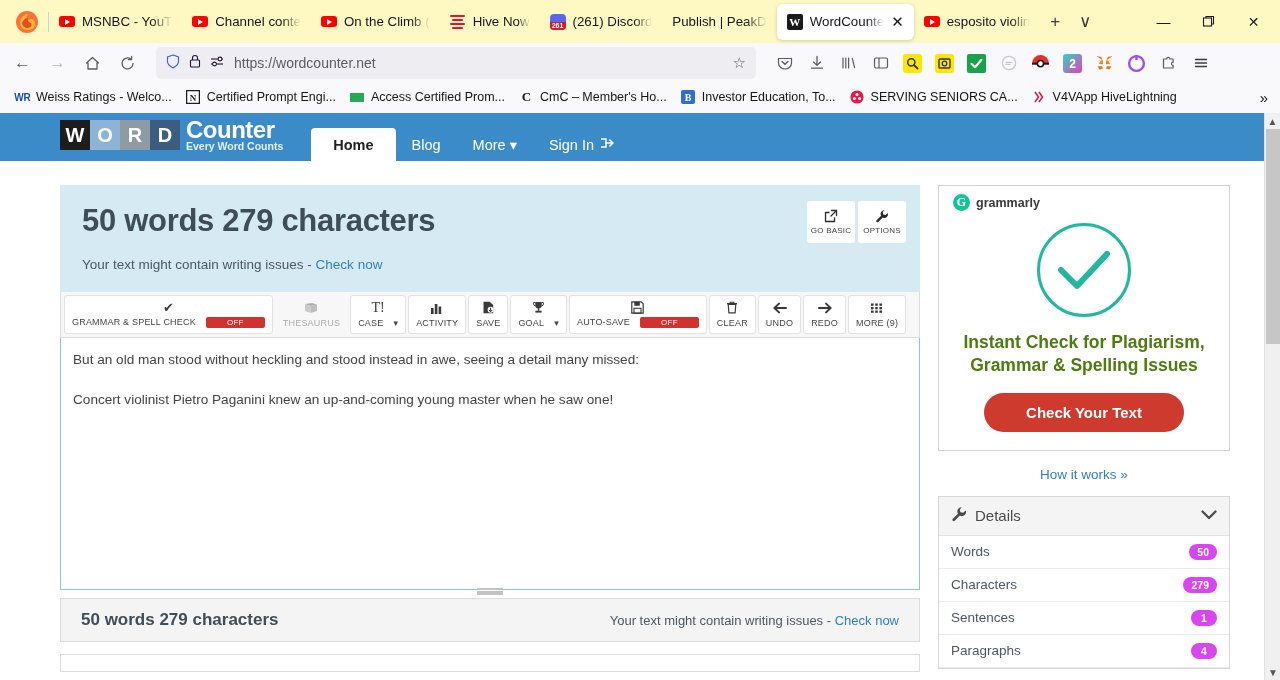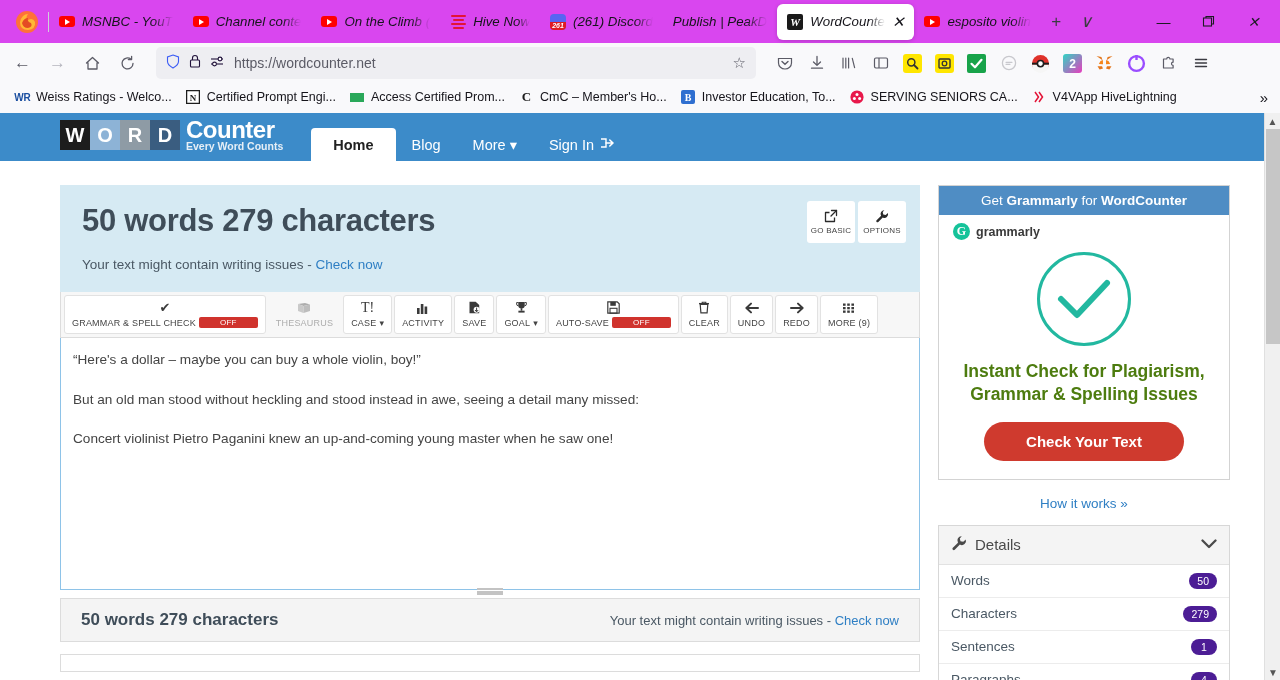--- a/index.html
+++ b/index.html
@@ -6,22 +6,22 @@
   html, body {
     width: 1280px; height: 680px;
     font-family: "Liberation Sans", sans-serif;
     background: #ffffff; overflow: hidden;
   }
 
   
   .browser { width: 1280px; height: 680px; position: relative; background:#f9f9fb; }
 
   .tabstrip {
-    height: 43px; background: #d946ef; display: flex; align-items: center;
-    padding: 0 4px; position: relative; font-style: italic;
+    height: 43px; background: #fef9c3; display: flex; align-items: center;
+    padding: 0 4px; position: relative;
   }
   .fox-logo {
     width: 30px; height: 30px; margin: 0 6px 0 8px; flex: none;
     display: flex; align-items: center; justify-content: center;
   }
   .fox-logo svg { display:block; }
   .tabsep { width:1px; height:20px; background:#cfcfd8; flex:none; }
 
   .tab {
     height: 36px; display: flex; align-items: center; gap: 7px;
@@ -109,21 +109,21 @@
     align-items:center;justify-content:center;gap:1px; }
   .cp-btn .ci { font-size:14px; color:#2b2b2b; line-height:1; }
   .cp-btn .cl { font-size:8px; color:#444; letter-spacing:.2px; }
 
   .toolbar { background:#f7f7f7; border:1px solid #dcdcdc; border-top:none; display:flex;
      align-items:stretch; padding:2px; }
   .tb { background:#fff; border:1px solid #e2e2e2; border-radius:3px; margin:1px;
       display:flex; flex-direction:column; align-items:center; justify-content:center;
       padding: 4px 7px 5px; gap:3px; }
   .tb .ti { font-size:13px; color:#3a3a3a; line-height:1; height:14px; display:flex;align-items:center;}
-  .tb .tl { font-size:9px; color:#444; letter-spacing:.2px; display:flex;align-items:center;gap:3px;}
+  .tb .tl { font-size:9px; color:#444; letter-spacing:.2px; display:flex;align-items:flex-start;gap:10px;}
   .tb.flat { background:#f7f7f7; border-color:transparent; }
   .tb.flat .ti, .tb.flat .tl { color:#adadad; }
   .offtag { background:#d0332d; color:#fff; font-size:8px; font-weight:normal; padding:1px 21px;
      border-radius:2px; letter-spacing:.3px; }
 
   .editor { border:1px solid #8ec3e8; border-top:none; background:#fff; height:252px;
       padding: 12px 12px; position:relative; }
   .editor p { font-size:13.6px; color:#444; line-height:1.45; margin-bottom:20px; }
   .grip { position:absolute; bottom:-6px; left:50%; transform:translateX(-50%); width:26px; height:7px;
      display:flex; flex-direction:column; justify-content:space-between; }
@@ -152,21 +152,21 @@
      padding: 11px 0; width: 200px; border-radius: 22px; }
   .howit { text-align:center; font-size:13.5px; color:#2f7fc4; margin: 16px 0 14px; }
 
   .details { border:1px solid #d7d7d7; background:#fff; }
   .det-head { background:#f4f4f4; padding:9px 12px; display:flex; align-items:center; gap:8px;
      border-bottom:1px solid #e2e2e2; }
   .det-head .dt { font-size:15px; color:#4a4a4a; flex:1 1 auto; }
   .det-row { display:flex; align-items:center; justify-content:space-between; padding: 8px 12px;
      border-bottom:1px solid #ececec; font-size:13.5px; color:#4a5864; }
   .det-row .dlab { display:flex; align-items:center; gap:6px; }
-  .badge { background:#4c1d95; color:#fff; font-size:10.5px; font-weight:normal; border-radius:9px;
+  .badge { background:#d946ef; color:#fff; font-size:10.5px; font-weight:bold; border-radius:9px;
      padding: 2px 8px; min-width: 26px; text-align:center; }
 
   
   .pscroll { position:absolute; right:0; top:0; width:16px; height:567px; background:#f0f0f0;
      border-left:1px solid #e0e0e0; }
   .pscroll .arrow { height:16px; display:flex;align-items:center;justify-content:center;
      font-size:10px; color:#555; }
   .pscroll .arrow.bot { position:absolute; bottom:0; width:16px; }
   .pscroll .thumb { position:absolute; top:16px; left:1px; width:14px; height:215px; background:#c6c6c6; }
 </style>
@@ -651,21 +651,20 @@
                   </g>
                 </svg>
             </span>
             <span class="tl">
                 <span>MORE (9)</span>
               </span>
           </div>
         </div>
 
         <div class="editor">
-          <p>“Here's a dollar – maybe you can buy a whole violin, boy!”</p>
           <p>But an old man stood without heckling and stood instead in awe, seeing a detail many missed:</p>
           <p>Concert violinist Pietro Paganini knew an up-and-coming young master when he saw one!</p>
           <span class="grip">
               <i></i>
               <i></i>
               <i></i>
             </span>
         </div>
 
         <div class="bottombar">
@@ -673,23 +672,20 @@
           <div class="br">
             <span>Your text might contain writing issues - </span><a href="#">Check now</a>
           </div>
         </div>
 
         <div class="stub"></div>
       </div>
 
       <div class="right">
         <div class="gram">
-          <div class="gram-head">
-            <span>Get </span><b>Grammarly</b><span> for </span><b>WordCounter</b>
-          </div>
           <div class="gram-body">
             <div class="gmk">
               <span class="gcirc">G</span>
               <span class="gname">grammarly</span>
             </div>
             <div class="bigcheck">
               <svg width="56" height="44" viewBox="0 0 56 44">
                   <path d="M5 22 L21 38 L51 6" fill="none" stroke="#22b8a0" stroke-width="6" stroke-linecap="round" stroke-linejoin="round"></path>
                 </svg>
             </div>

